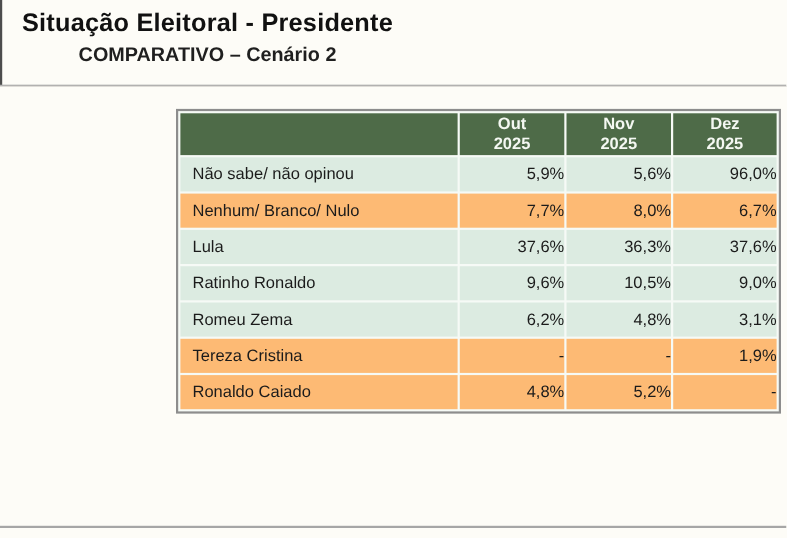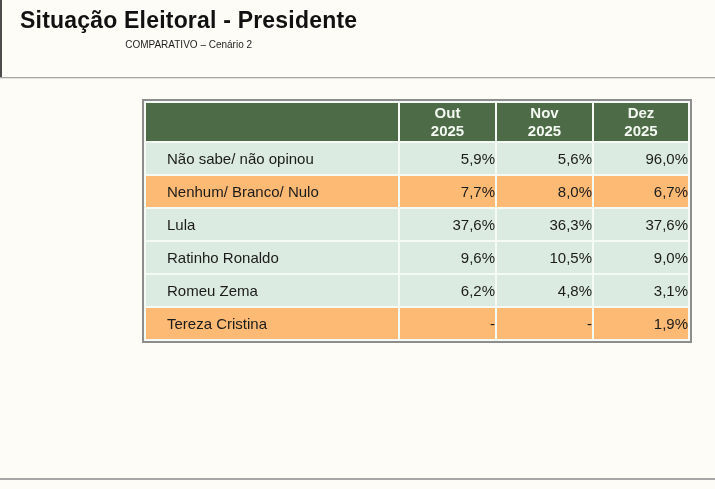--- a/index.html
+++ b/index.html
@@ -19,22 +19,22 @@
     text-align: center;
   }
   .page-title {
     font-size: 23px;
     font-weight: 700;
     color: #111111;
     letter-spacing: 0.2px;
   }
   .page-subtitle {
     margin-top: 5px;
-    font-size: 10px;
-    font-weight: 400;
+    font-size: 18px;
+    font-weight: 700;
     color: #1f1f1f;
   }
   .left-edge-line {
     position: absolute;
     left: 0; top: 0;
     width: 2px; height: 78px;
     background: #4d4d4d;
   }
   .title-rule {
     position: absolute;
@@ -44,21 +44,21 @@
     border-bottom: 1px solid #e4e2dc;
   }
   .bottom-rule {
     position: absolute;
     left: 0; right: 0; top: 478px;
     height: 2px;
     background: #a6a6a6;
   }
   table.results {
     position: absolute;
-    left: 142px;
+    left: 160px;
     top: 99px;
     width: 546px;
     border-collapse: separate;
     border-spacing: 2px;
     table-layout: fixed;
     background: #f6faf6;
     border: 2px solid #8d8d8d;
   }
   table.results td {
     font-size: 15px;
@@ -72,21 +72,21 @@
     color: #f4f8f2;
     font-weight: 700;
     text-align: center;
     white-space: pre-line;
     line-height: 1.2;
     font-size: 15px;
   }
   tr.data-row { height: 31px; }
   tr.data-row.shade-dark td { background: #dcebe1; }
   tr.data-row.shade-light td { background: #fdba74; }
-  td.label-cell { text-align: left; padding-left: 21px; }
+  td.label-cell { text-align: left; padding-left: 11px; }
   td.value-cell { text-align: right; }
 </style>
 </head>
 <body>
 
 <div class="left-edge-line"></div>
 
 <div class="header-block">
   <div class="page-title">Situação Eleitoral - Presidente</div>
   <div class="page-subtitle">COMPARATIVO – Cenário 2</div>
@@ -141,16 +141,22 @@
       <td class="value-cell">6,2%</td>
       <td class="value-cell">4,8%</td>
       <td class="value-cell">3,1%</td>
     </tr>
     <tr class="data-row shade-light">
       <td class="label-cell">Tereza Cristina</td>
       <td class="value-cell">-</td>
       <td class="value-cell">-</td>
       <td class="value-cell">1,9%</td>
     </tr>
+    <tr class="data-row shade-light">
+      <td class="label-cell">Ronaldo Caiado</td>
+      <td class="value-cell">4,8%</td>
+      <td class="value-cell">5,2%</td>
+      <td class="value-cell">-</td>
+    </tr>
   </tbody>
 </table>
 
 <div class="bottom-rule"></div>
 
 </body></html>

